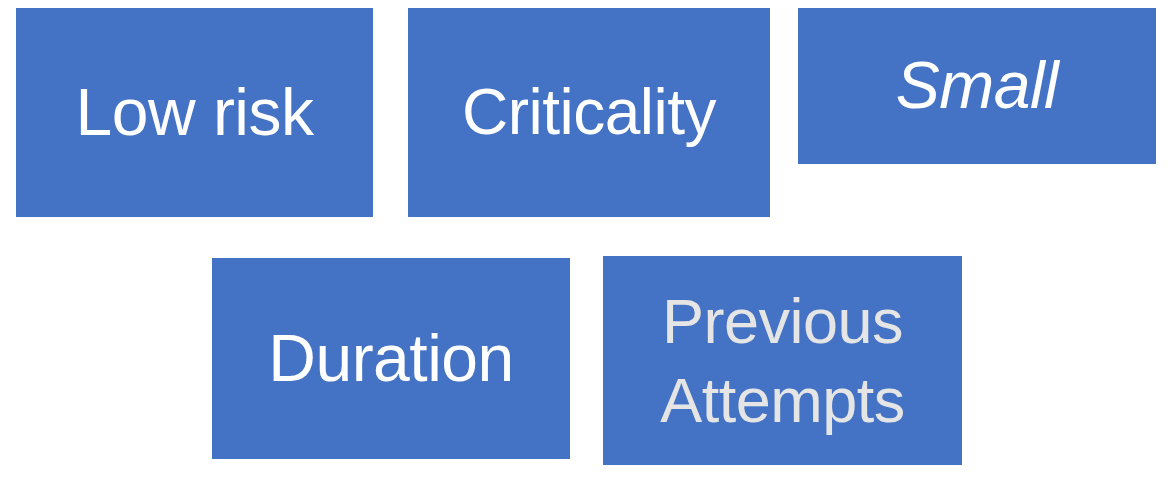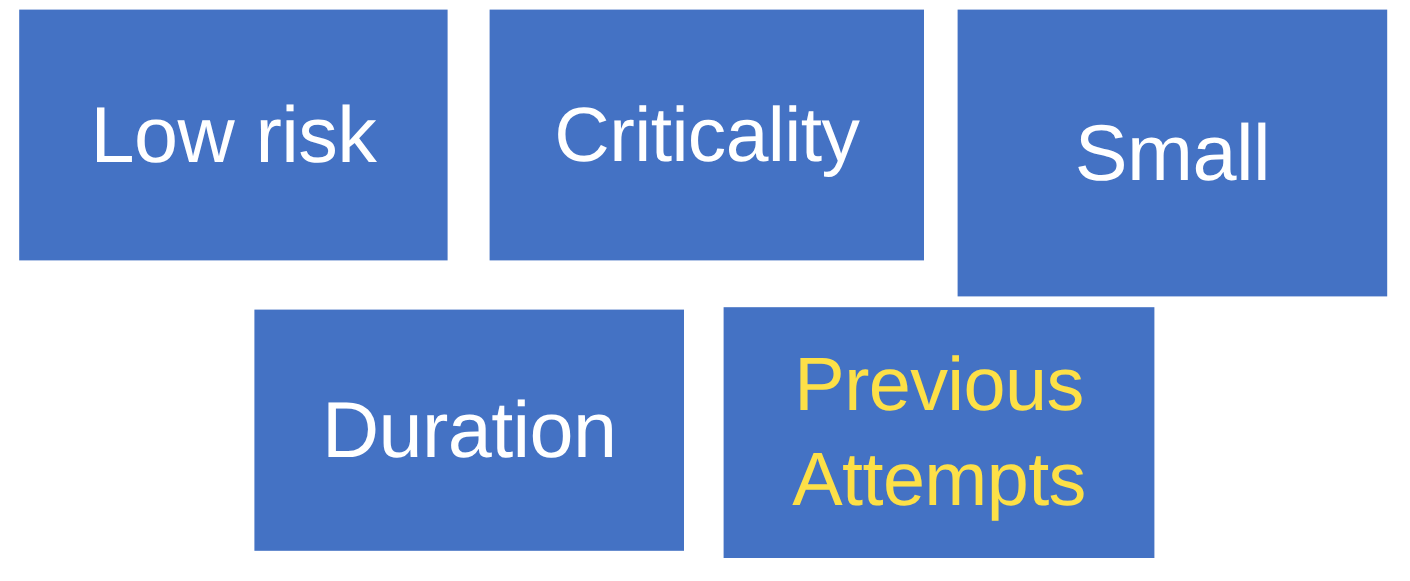--- a/index.html
+++ b/index.html
@@ -35,21 +35,21 @@
     font-size: 66px;
     line-height: 1.18;
     letter-spacing: -0.5px;
     white-space: pre-line;
     padding: 0 8px;
   }
 
   
   #box-low-risk          { left: 16px;  top: 8px;   width: 357px; height: 209px; }
   #box-criticality       { left: 408px; top: 8px;   width: 362px; height: 209px; }
-  #box-small             { left: 798px; top: 8px;   width: 358px; height: 239px; }
+  #box-small             { left: 798px; top: 8px;   width: 358px; height: 156px; font-style: italic; }
   #box-duration          { left: 212px; top: 258px; width: 358px; height: 201px; }
   #box-previous-attempts { left: 603px; top: 256px; width: 359px; height: 209px; }
 
   #box-criticality .factor-label       { font-size: 64px; }
   #box-previous-attempts .factor-label { font-size: 63px; line-height: 1.25; }
 </style>
 </head>
 <body>
 
 <div id="canvas" style="background: rgb(255, 255, 255);">
@@ -64,17 +64,17 @@
 
   <div class="factor-box" id="box-small" style="background: rgb(68, 114, 196);">
     <span class="factor-label" style="color: rgb(255, 255, 255);">Small</span>
   </div>
 
   <div class="factor-box" id="box-duration" style="background: rgb(68, 114, 196);">
     <span class="factor-label" style="color: rgb(255, 255, 255);">Duration</span>
   </div>
 
   <div class="factor-box" id="box-previous-attempts" style="background: rgb(68, 114, 196);">
-    <span class="factor-label" style="color: #fde047;">Previous
+    <span class="factor-label" style="color: #e5e5e5;">Previous
 Attempts</span>
   </div>
 
 </div>
 
 </body></html>

